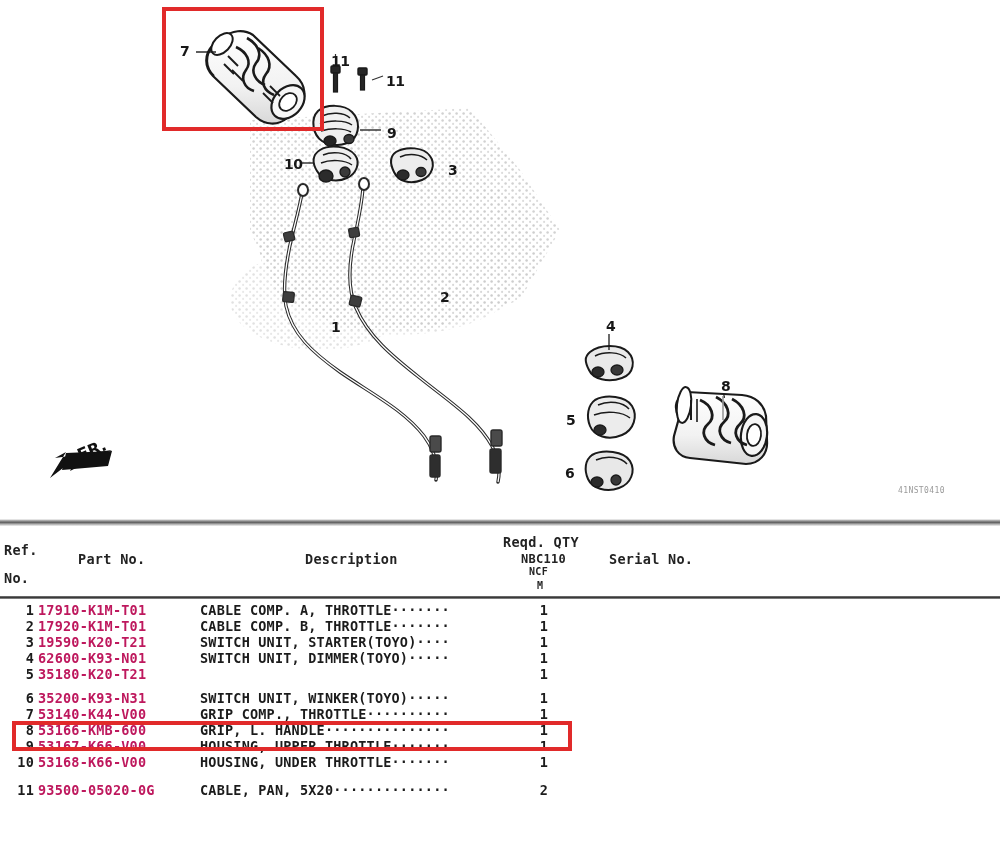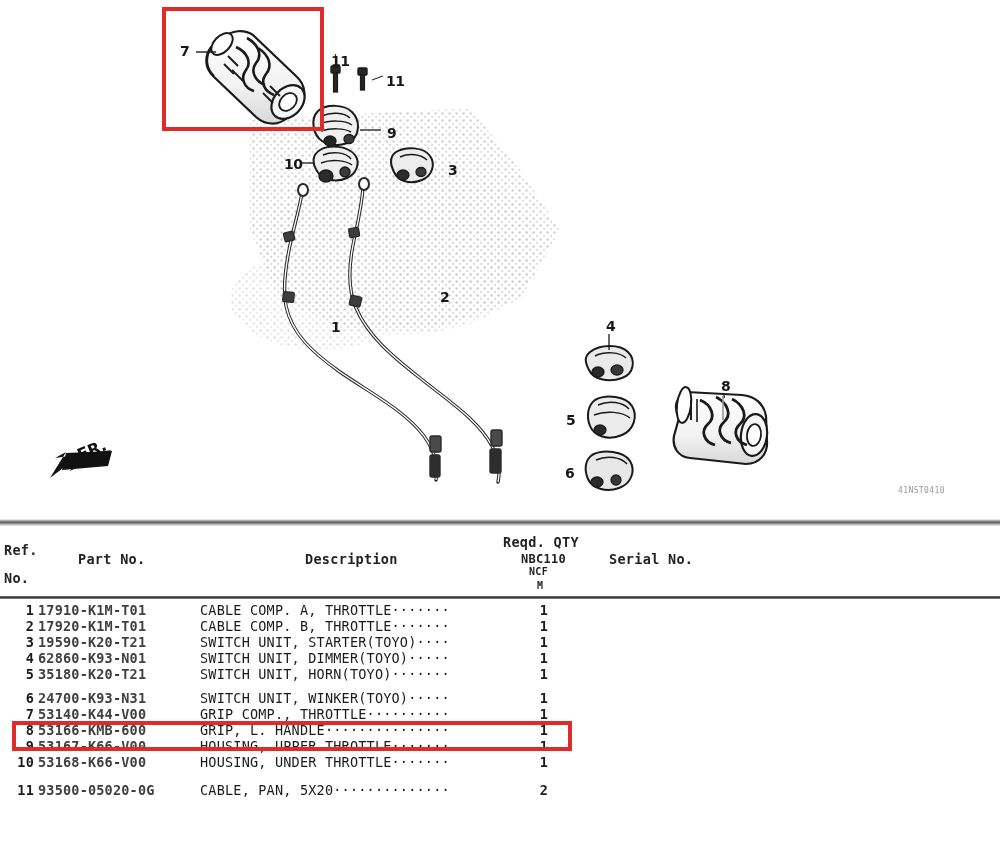--- a/index.html
+++ b/index.html
@@ -113,24 +113,24 @@
     height: 18px;
     white-space: pre;
     font-size: 13.5px;
     letter-spacing: 0.2px;
   }
   .c-ref {
     position: absolute; left: 8px; width: 26px;
     text-align: right; font-weight: 700; color: #1b1b1b;
   }
   .c-part {
-    position: absolute; left: 38px; font-weight: 700; color: #404040;
+    position: absolute; left: 38px; font-weight: 700; color: #be185d;
   }
   .c-desc {
-    position: absolute; left: 200px; font-weight: 400; color: #1b1b1b;
+    position: absolute; left: 200px; font-weight: 700; color: #1b1b1b;
   }
   .c-qty {
     position: absolute; left: 534px; width: 20px;
     text-align: center; font-weight: 700; color: #1b1b1b;
   }
   .c-serial { position: absolute; left: 609px; color: #1b1b1b; }
 
   
   #row7-highlight-box {
     position: absolute;
@@ -334,23 +334,23 @@
   <span class="hdr" id="hdr-model2">NCF</span>
   <span class="hdr" id="hdr-model3">M</span>
   <span class="hdr" id="hdr-serial">Serial No.</span>
 
   <div id="hdr-rule"></div>
 
   <div id="rows">
       <div class="row" style="top: 0px;"><span class="c-ref">1</span><span class="c-part">17910-K1M-T01</span><span class="c-desc">CABLE COMP. A, THROTTLE·······</span><span class="c-qty">1</span><span class="c-serial"></span></div>
       <div class="row" style="top: 16px;"><span class="c-ref">2</span><span class="c-part">17920-K1M-T01</span><span class="c-desc">CABLE COMP. B, THROTTLE·······</span><span class="c-qty">1</span><span class="c-serial"></span></div>
       <div class="row" style="top: 32px;"><span class="c-ref">3</span><span class="c-part">19590-K20-T21</span><span class="c-desc">SWITCH UNIT, STARTER(TOYO)····</span><span class="c-qty">1</span><span class="c-serial"></span></div>
-      <div class="row" style="top: 48px;"><span class="c-ref">4</span><span class="c-part">62860-K93-N01</span><span class="c-desc">SWITCH UNIT, DIMMER(TOYO)·····</span><span class="c-qty">1</span><span class="c-serial"></span></div>
-      <div class="row" style="top: 64px;"><span class="c-ref">5</span><span class="c-part">35180-K20-T21</span><span class="c-desc">SWITCH UNIT, HORN(TOYO)·······</span><span class="c-qty">1</span><span class="c-serial"></span></div>
-      <div class="row" style="top: 88px;"><span class="c-ref">6</span><span class="c-part">24700-K93-N31</span><span class="c-desc">SWITCH UNIT, WINKER(TOYO)·····</span><span class="c-qty">1</span><span class="c-serial"></span></div>
+      <div class="row" style="top: 48px;"><span class="c-ref">4</span><span class="c-part">62600-K93-N01</span><span class="c-desc">SWITCH UNIT, DIMMER(TOYO)·····</span><span class="c-qty">1</span><span class="c-serial"></span></div>
+      <div class="row" style="top: 64px;"><span class="c-ref">5</span><span class="c-part">35180-K20-T21</span><span class="c-qty">1</span><span class="c-serial"></span></div>
+      <div class="row" style="top: 88px;"><span class="c-ref">6</span><span class="c-part">35200-K93-N31</span><span class="c-desc">SWITCH UNIT, WINKER(TOYO)·····</span><span class="c-qty">1</span><span class="c-serial"></span></div>
       <div class="row" style="top: 104px;"><span class="c-ref">7</span><span class="c-part">53140-K44-V00</span><span class="c-desc">GRIP COMP., THROTTLE··········</span><span class="c-qty">1</span><span class="c-serial"></span></div>
       <div class="row" style="top: 120px;"><span class="c-ref">8</span><span class="c-part">53166-KMB-600</span><span class="c-desc">GRIP, L. HANDLE···············</span><span class="c-qty">1</span><span class="c-serial"></span></div>
       <div class="row" style="top: 136px;"><span class="c-ref">9</span><span class="c-part">53167-K66-V00</span><span class="c-desc">HOUSING, UPPER THROTTLE·······</span><span class="c-qty">1</span><span class="c-serial"></span></div>
       <div class="row" style="top: 152px;"><span class="c-ref">10</span><span class="c-part">53168-K66-V00</span><span class="c-desc">HOUSING, UNDER THROTTLE·······</span><span class="c-qty">1</span><span class="c-serial"></span></div>
       <div class="row" style="top: 180px;"><span class="c-ref">11</span><span class="c-part">93500-05020-0G</span><span class="c-desc">CABLE, PAN, 5X20··············</span><span class="c-qty">2</span><span class="c-serial"></span></div>
     </div>
 </div>
 
 <div id="row7-highlight-box" style="border-color: rgb(225, 42, 42);"></div>
 

